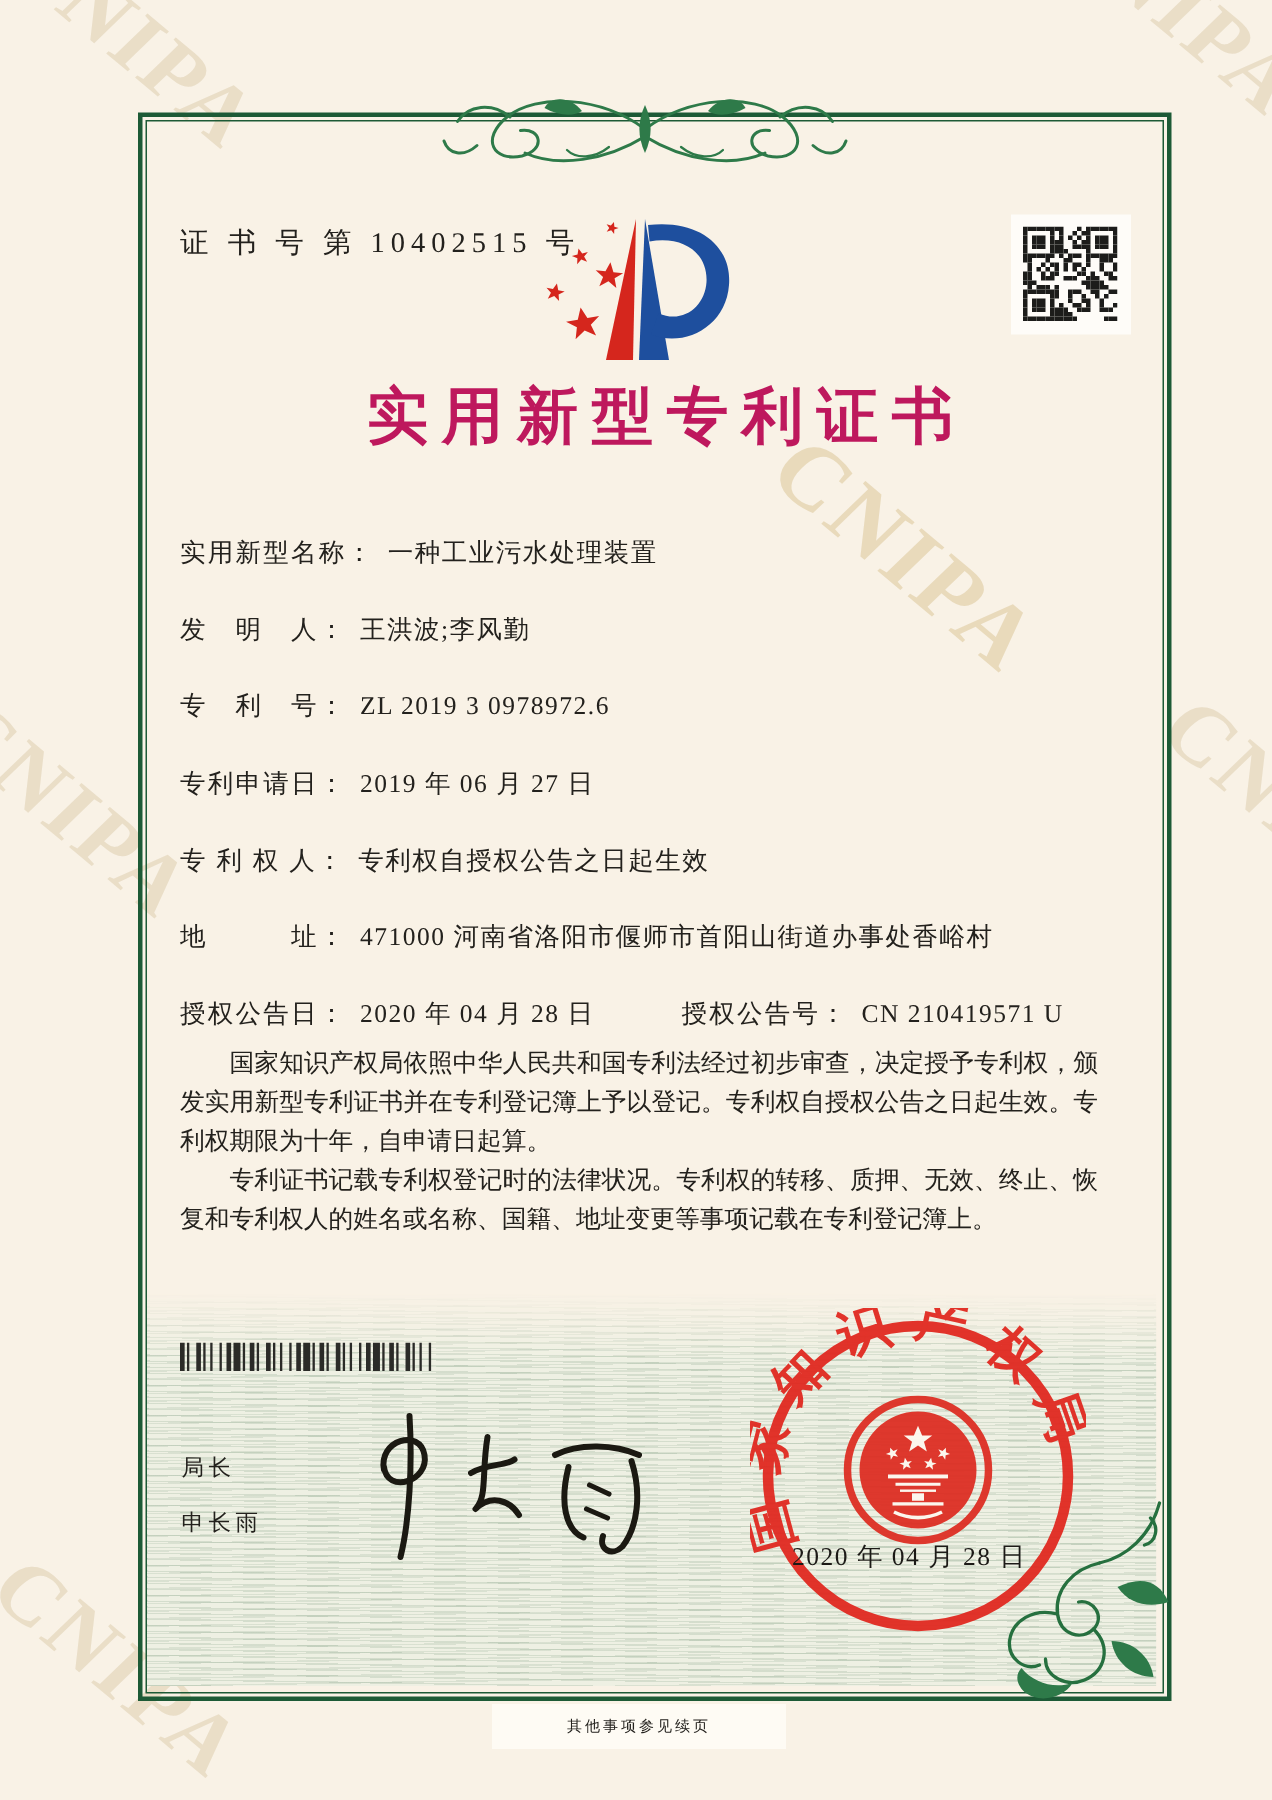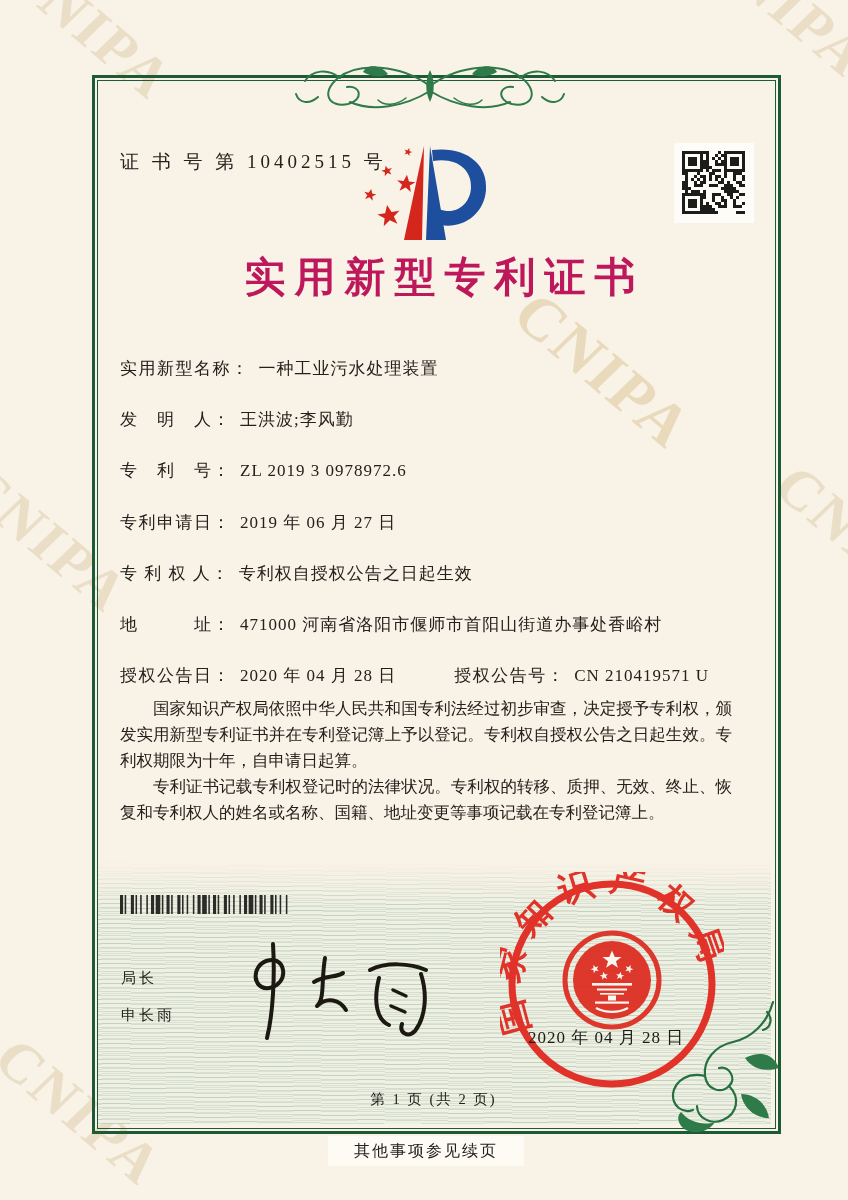--- a/index.html
+++ b/index.html
@@ -34,21 +34,21 @@
   .paras{left:120px;top:697px;width:612px;font-size:16.5px;line-height:26px;text-align:justify;font-family:Liberation Mono, monospace;}
   .paras p{margin:0;text-indent:2em;}
   .barcode{left:120px;top:895px;z-index:6;}
   .signer{left:121px;font-size:15px;letter-spacing:3px;z-index:6;}
   .sig{left:228px;top:938px;z-index:6;}
   .seal{left:500px;top:872px;z-index:6;mix-blend-mode:multiply;}
   .seal-date{left:528px;top:1026px;width:170px;font-size:17px;letter-spacing:1px;z-index:7;
              color:#1c1a17;white-space:nowrap;}
   .page-ind{left:92px;top:1090px;width:683px;text-align:center;font-size:14.5px;letter-spacing:2px;z-index:6;}
   .note-strip{left:328px;top:1136px;width:196px;height:30px;background:#fefbf4;z-index:6;
-              display:flex;align-items:center;justify-content:center;font-size:16px;letter-spacing:2px;}
+              display:flex;align-items:center;justify-content:center;font-size:10px;letter-spacing:2px;}
   .ornament-top{left:288px;top:56px;z-index:4;}
   .ornament-corner{left:645px;top:998px;z-index:4;}
   .logo{left:344px;top:138px;}
   .hidden-defs{position:absolute;width:0;height:0;}
 </style>
 </head>
 <body>
 
 <svg class="hidden-defs" aria-hidden="true">
   <defs>
@@ -457,16 +457,15 @@
           <rect x="-12" y="13" width="24" height="1.6"></rect>
           <rect x="-4" y="15.5" width="8" height="5"></rect>
           <rect x="-17" y="21.5" width="34" height="2.2"></rect>
           <path d="M-16,28 C-6,33 6,33 16,28" stroke="#fdf8ef" stroke-width="2.4" fill="none"></path>
         </g>
       </g>
     </g>
   </svg>
   <div class="abs seal-date">2020 年 04 月 28 日</div>
 
-  <div class="abs page-ind">第 1 页 (共 2 页)</div>
   <div class="abs note-strip">其他事项参见续页</div>
 
 </div>
 
 </body></html>

